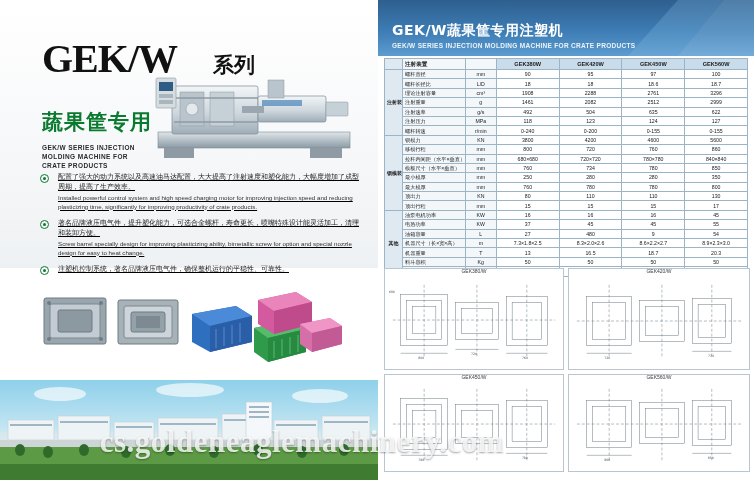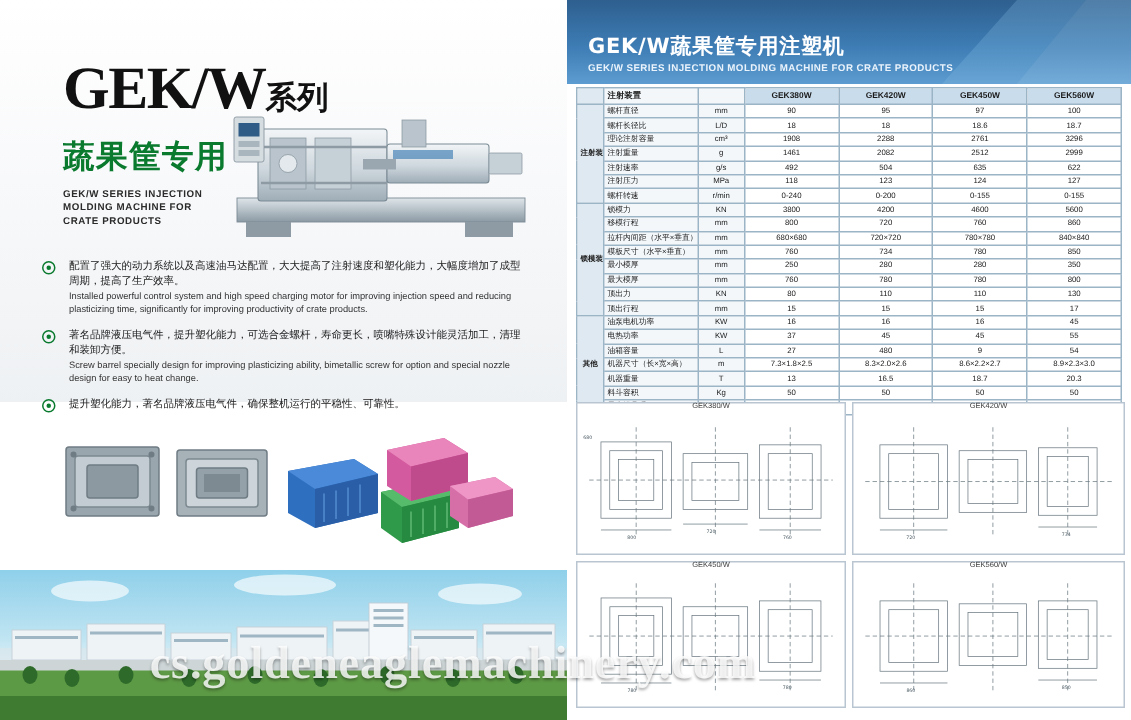--- a/index.html
+++ b/index.html
@@ -24,38 +24,38 @@
   .brand{
     position:absolute;left:42px;top:38px;
   }
   .brand .big{
     font-family:"Liberation Serif", serif;
     font-weight:bold;font-size:40px;color:#111;letter-spacing:-1px;
     line-height:42px;
   }
   .brand .big .series{
     font-family:"DejaVu Sans", sans-serif;
-    font-size:21px;font-weight:bold;letter-spacing:0px;
+    font-size:21px;font-weight:bold;letter-spacing:0px;margin-left:36px;
   }
   .brand .cn{
-    margin-top:6px;
+    margin-top:24px;
     font-family:"DejaVu Sans", sans-serif;
     font-size:21px;font-weight:bold;color:#0a7a2f;line-height:25px;
     letter-spacing:1px;
   }
   .brand .en{
     margin-top:8px;
     font-size:6.5px;color:#2b2b2b;line-height:9px;letter-spacing:.4px;
     font-weight:bold;
   }
   .machine{
     position:absolute;left:150px;top:52px;width:210px;height:118px;
   }
   .bullets{
-    position:absolute;left:28px;top:172px;width:320px;
+    position:absolute;left:40px;top:172px;width:320px;text-decoration:underline;
   }
   .bullet{position:relative;margin-bottom:7px;padding-left:18px;}
   .bullet .dot{
     position:absolute;left:0;top:2px;width:9px;height:9px;border-radius:50%;
     border:1.6px solid #0a7a2f;
     box-sizing:border-box;
   }
   .bullet .dot:after{
     content:"";position:absolute;left:2px;top:2px;width:3px;height:3px;border-radius:50%;
     background:#0a7a2f;
@@ -218,21 +218,21 @@
         <div class="cn">配置了强大的动力系统以及高速油马达配置，大大提高了注射速度和塑化能力，大幅度增加了成型周期，提高了生产效率。</div>
         <div class="en">Installed powerful control system and high speed charging motor for improving injection speed and reducing plasticizing time, significantly for improving productivity of crate products.</div>
       </div>
       <div class="bullet">
         <span class="dot"></span>
         <div class="cn">著名品牌液压电气件，提升塑化能力，可选合金螺杆，寿命更长，喷嘴特殊设计能灵活加工，清理和装卸方便。</div>
         <div class="en">Screw barrel specially design for improving plasticizing ability, bimetallic screw for option and special nozzle design for easy to heat change.</div>
       </div>
       <div class="bullet">
         <span class="dot"></span>
-        <div class="cn">提升塑化能力，著名品牌液压电气件，确保整机运行的平稳性、可靠性。</div>
+        <div class="cn">注塑机控制系统，著名品牌液压电气件，确保整机运行的平稳性、可靠性。</div>
         <div class="en">Special control system of injection moulding machine with world-class hydraulic and electrical components provided, which ensure smooth movement and much reliable operation</div>
       </div>
     </div>
 
     <div class="products">
       <svg width="378" height="104" viewBox="0 0 378 104">
 
         <g>
           <rect x="44" y="22" width="62" height="46" rx="2" fill="#9aa6ad" stroke="#6f7c84"></rect>
           <rect x="50" y="28" width="50" height="34" rx="2" fill="#c3ccd2" stroke="#7c8990"></rect>

